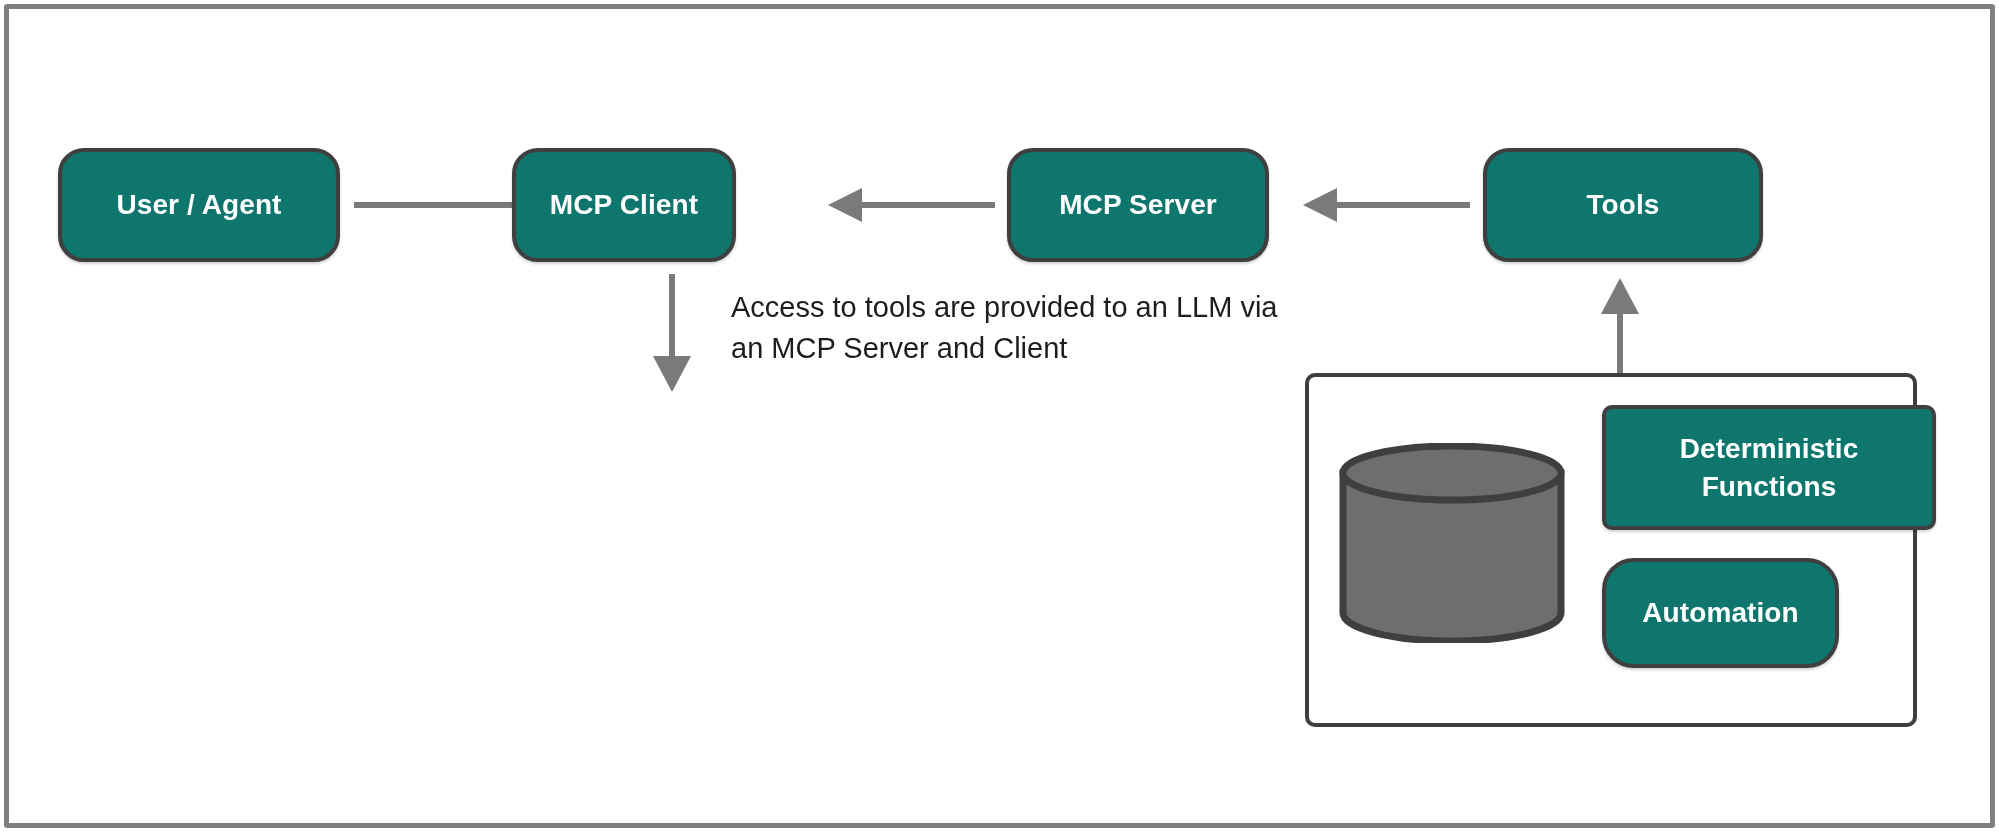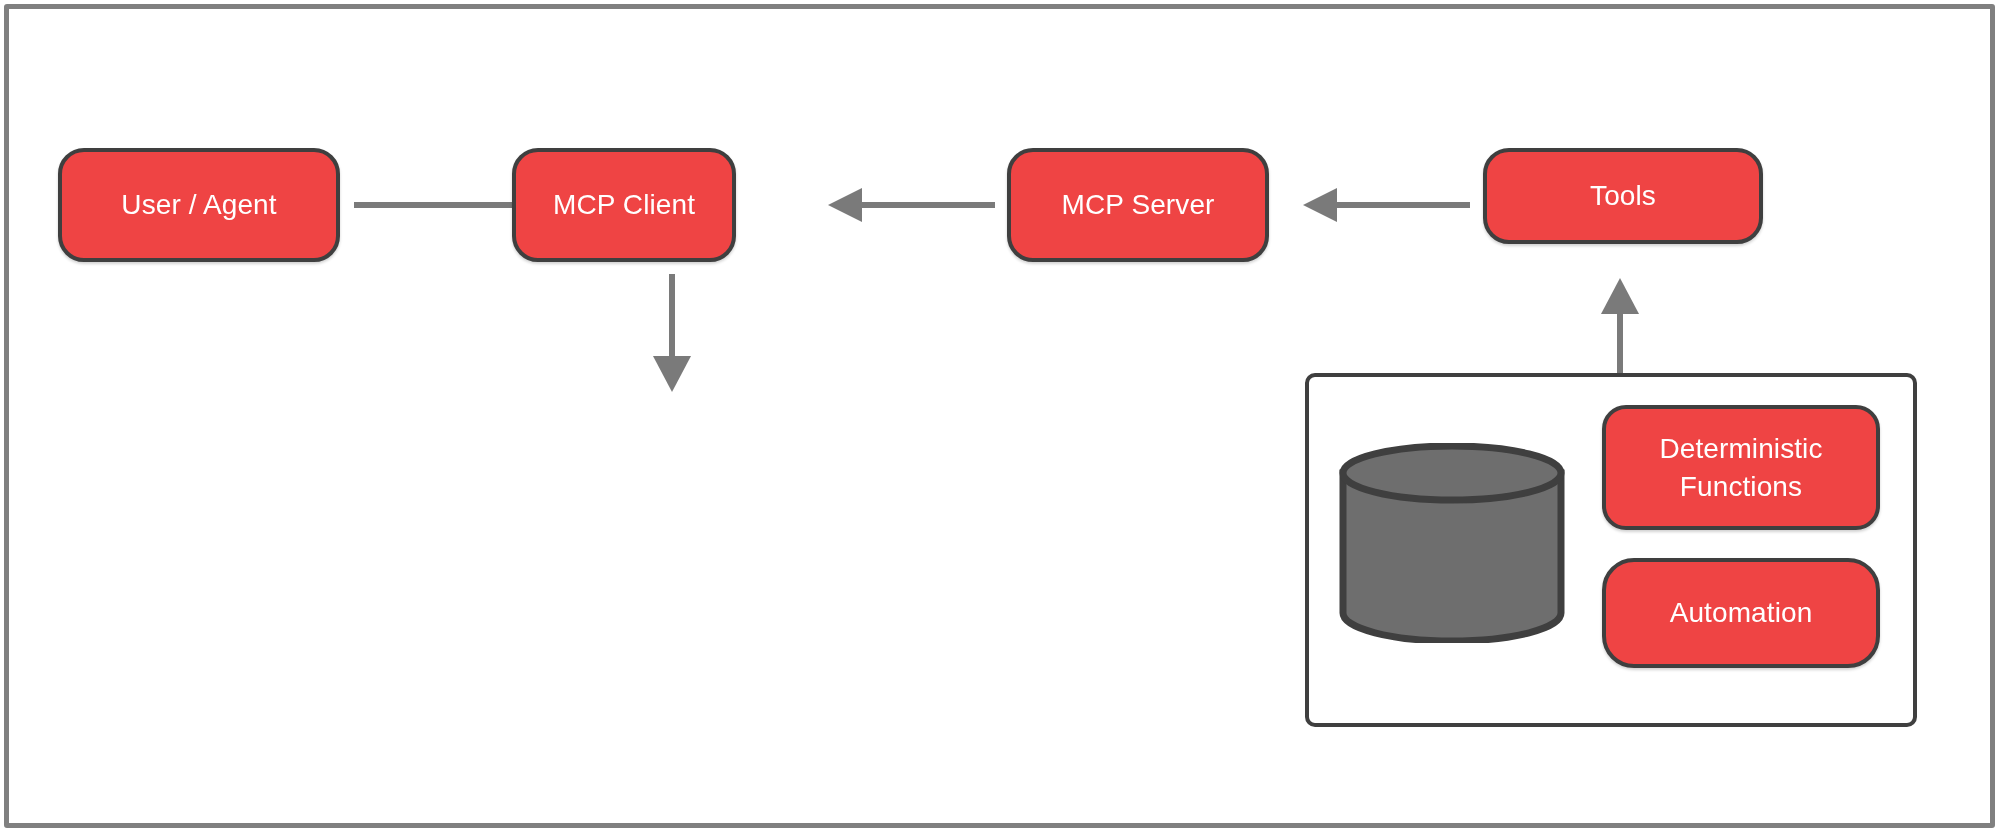--- a/index.html
+++ b/index.html
@@ -32,45 +32,45 @@
   .svg-layer {
     position: absolute;
     left: 0;
     top: 0;
     width: 1999px;
     height: 832px;
   }
   .node {
     position: absolute;
     box-sizing: border-box;
-    background: #ef4444;
+    background: #0f766e;
     border: 4px solid #3f3f3f;
     border-radius: 26px;
     color: #ffffff;
     display: flex;
     align-items: center;
     justify-content: center;
     text-align: center;
     font-size: 28px;
     line-height: 1.35;
-    font-weight: 400;
+    font-weight: 700;
     letter-spacing: 0.1px;
     box-shadow: 0 2px 3px rgba(0,0,0,0.18);
   }
   .node-label {
     display: block;
     white-space: pre-line;
   }
   #node-user     { left: 58px;   top: 148px; width: 282px; height: 114px; }
   #node-client   { left: 512px;  top: 148px; width: 224px; height: 114px; align-items: center; }
   #node-server   { left: 1007px; top: 148px; width: 262px; height: 114px; }
-  #node-tools    { left: 1483px; top: 148px; width: 280px; height: 96px; }
+  #node-tools    { left: 1483px; top: 148px; width: 280px; height: 114px; }
   #node-llm      { left: 533px;  top: 405px; width: 280px; height: 114px; }
-  #node-det      { left: 1602px; top: 405px; width: 278px; height: 125px; border-radius: 24px; }
-  #node-auto     { left: 1602px; top: 558px; width: 278px; height: 110px; border-radius: 32px; }
+  #node-det      { left: 1602px; top: 405px; width: 334px; height: 125px; border-radius: 10px; }
+  #node-auto     { left: 1602px; top: 558px; width: 237px; height: 110px; border-radius: 32px; }
 
   .group-box {
     position: absolute;
     left: 1305px;
     top: 373px;
     width: 612px;
     height: 354px;
     box-sizing: border-box;
     border: 4px solid #3f3f3f;
     border-radius: 10px;
@@ -158,20 +158,22 @@
 
   <div class="node" id="node-server">
     <span class="node-label">MCP Server</span>
   </div>
 
   <div class="node" id="node-tools">
     <span class="node-label">Tools</span>
   </div>
 
 
+  <div class="annotation">Access to tools are provided to an LLM via
+an MCP Server and Client</div>
 
   <div class="group-box"></div>
 
   <svg class="cylinder" viewBox="0 0 228 200" xmlns="http://www.w3.org/2000/svg">
     <path d="M 5 30 L 5 170 A 109 28 0 0 0 223 170 L 223 30 Z" fill="#6e6e6e" stroke="#3f3f3f" stroke-width="7"></path>
     <ellipse cx="114" cy="30" rx="109" ry="27" fill="#6e6e6e" stroke="#3f3f3f" stroke-width="7"></ellipse>
   </svg>
 
   <div class="node" id="node-det">
     <span class="node-label">Deterministic

